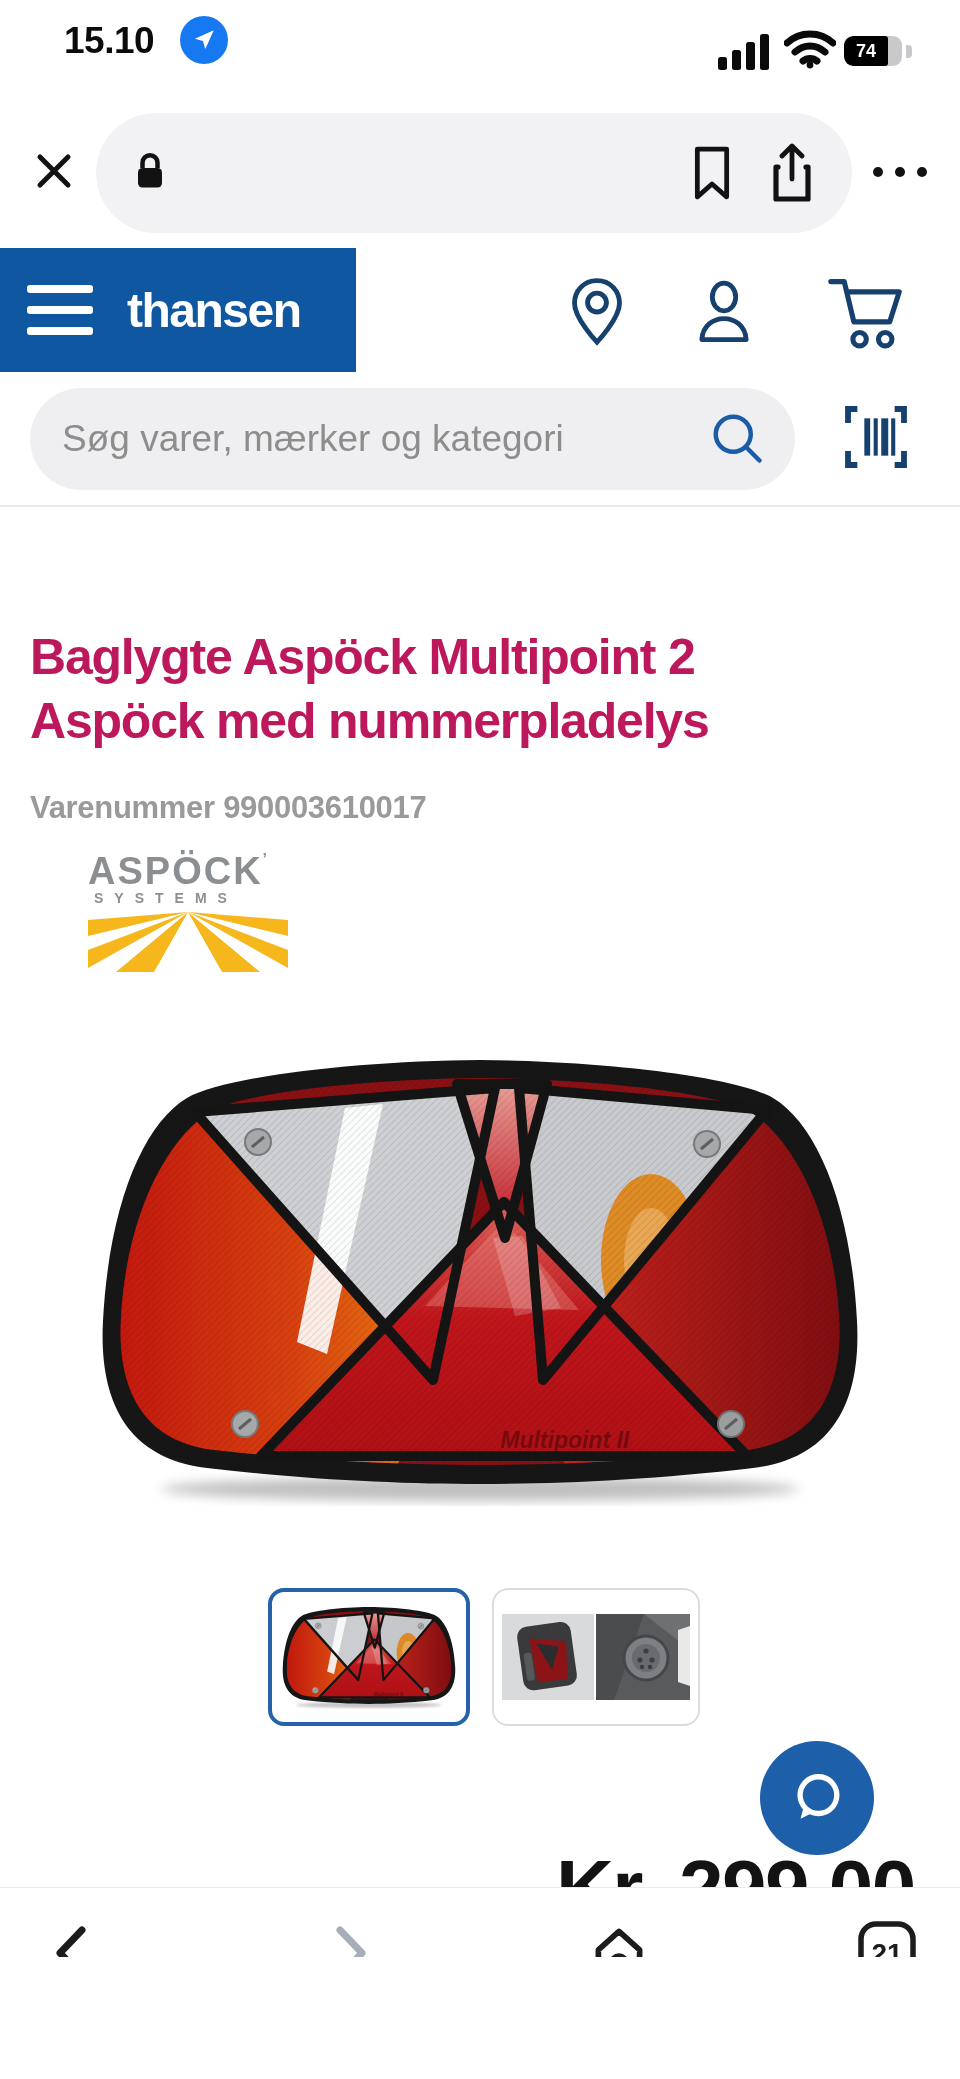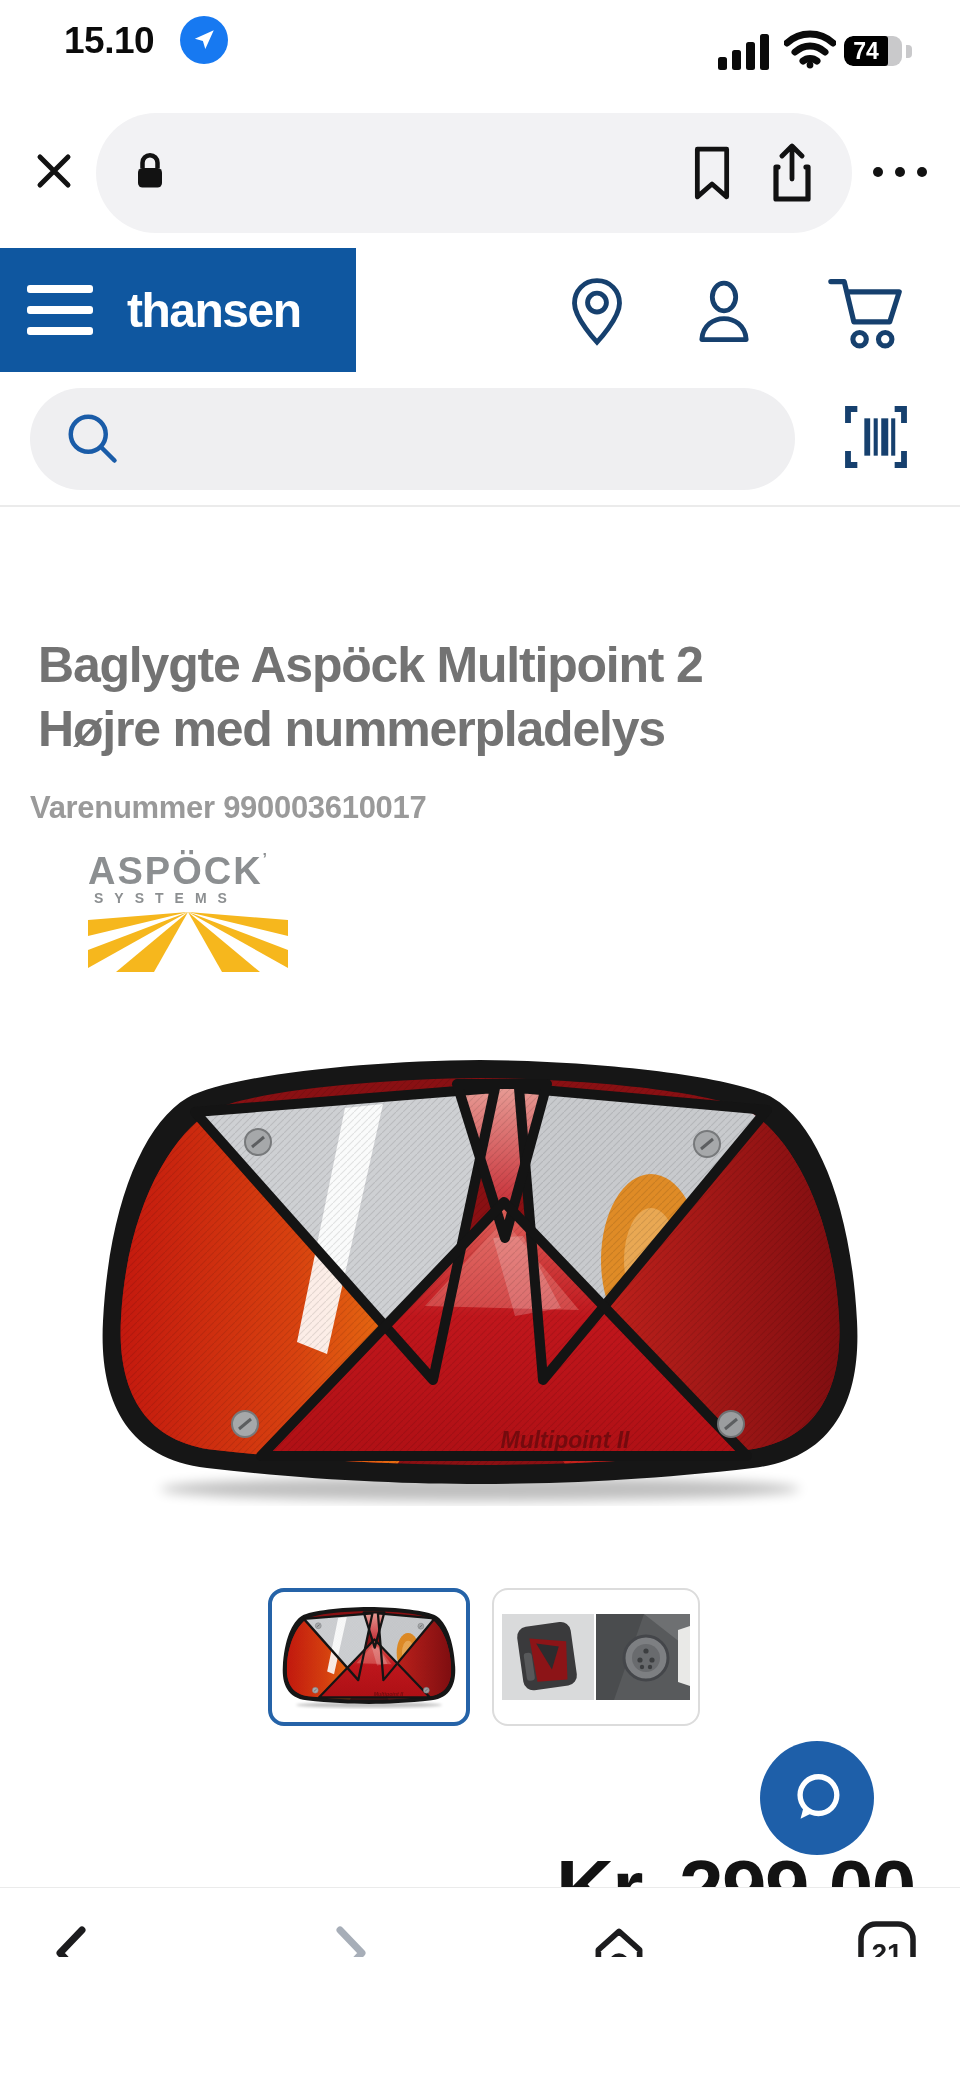--- a/index.html
+++ b/index.html
@@ -9,21 +9,21 @@
   .flexc{display:flex;align-items:center;justify-content:center;}
 
   
   .time{left:64px;top:20px;font-size:37px;font-weight:700;color:#0b0b0b;letter-spacing:-0.5px;}
   .loc-chip{left:180px;top:16px;width:48px;height:48px;border-radius:50%;background:#1779F1;}
   .sig{left:718px;top:32px;}
   .wifi{left:784px;top:30px;}
   .batt{left:844px;top:36px;width:58px;height:30px;border-radius:9px;background:#c9c9cb;overflow:hidden;}
   .batt-fill{position:absolute;left:0;top:0;bottom:0;width:76%;background:#000;border-radius:9px 3px 3px 9px;
              display:flex;align-items:center;justify-content:center;}
-  .batt-fill span{color:#fff;font-size:23px;font-weight:700;}
+  .batt-fill span{color:#fff;font-size:18px;font-weight:700;}
   .batt-nub{left:906px;top:45px;width:6px;height:13px;border-radius:0 4px 4px 0;background:#c9c9cb;}
 
   
   .close-btn{left:24px;top:142px;width:60px;height:60px;background:none;border:none;padding:0;cursor:pointer;}
   .url-pill{left:96px;top:113px;width:756px;height:120px;border-radius:60px;background:#f2f2f4;
             display:flex;align-items:center;padding:0 36px;box-sizing:border-box;cursor:pointer;}
   .url-text{font-size:40px;font-weight:700;color:#1c1c1e;letter-spacing:-0.8px;margin-left:22px;}
   .pill-btn{background:none;border:none;padding:0;cursor:pointer;height:60px;display:flex;align-items:center;}
   .bookmark-btn{margin-left:auto;}
   .share-btn{margin-left:34px;}
@@ -48,21 +48,21 @@
   .mag-btn{width:64px;height:64px;background:none;border:none;padding:0;cursor:pointer;flex:none;}
   .barcode-btn{left:838px;top:402px;width:76px;height:72px;background:none;border:none;padding:0;cursor:pointer;}
   .hairline{left:0;top:505px;width:960px;height:2px;background:#ebebeb;}
 
   
   .breadcrumb{left:30px;top:546px;width:916px;font-size:32px;font-weight:700;color:#141414;
               white-space:nowrap;overflow:hidden;letter-spacing:-0.3px;}
   .breadcrumb a{color:#141414;text-decoration:none;cursor:pointer;}
   .bc-sep{font-weight:400;color:#2d2d2d;margin:0 13px;font-size:30px;}
   .title{left:30px;top:632px;width:900px;font-size:50px;line-height:1.0;font-weight:800;
-         color:#737373;letter-spacing:-1.2px;margin:8px;}
+         color:#be185d;letter-spacing:-1.2px;margin:0;}
   .title span{display:block;margin-bottom:14px;}
   .sku{left:30px;top:790px;font-size:31px;font-weight:600;color:#9a9a9a;letter-spacing:-0.3px;}
 
   
   .brand{left:88px;top:852px;width:200px;}
   .brand-name{font-size:38px;font-weight:800;color:#8c8f91;letter-spacing:2px;line-height:1;}
   .brand-name sup{font-size:16px;vertical-align:top;}
   .brand-sub{font-size:14px;font-weight:700;color:#8c8f91;letter-spacing:11px;margin:0 0 4px 6px;}
 
   
@@ -255,20 +255,21 @@
   </button>
   <button class="abs hdr-btn cart-btn">
     <svg width="84" height="80" viewBox="0 0 26 25" fill="none" stroke="#16406E" stroke-width="1.6" stroke-linejoin="round">
       <path d="M2 3 H6.2 L9.2 15.6 H20.4 L23.4 6.2 H7" stroke-linecap="round"></path>
       <circle cx="11" cy="21" r="2.1"></circle>
         <circle cx="19" cy="21" r="2.1"></circle>
     </svg>
   </button>
 
   <div class="abs search-pill">
+    <input class="search-input" type="text" placeholder="Søg varer, mærker og kategori" style="">
     <button class="mag-btn">
       <svg width="60" height="60" viewBox="0 0 24 24" fill="none" stroke="#1a5ca8" stroke-width="1.8" stroke-linecap="round">
         <circle cx="10.5" cy="10.5" r="7"></circle>
           <line x1="15.6" y1="15.6" x2="21" y2="21"></line>
       </svg>
     </button>
   </div>
   <button class="abs barcode-btn">
     <svg width="76" height="70" viewBox="0 0 64 60" fill="none">
       <path d="M16 6 H8 V18 M16 54 H8 V42 M48 6 H56 V18 M48 54 H56 V42" stroke="#16406E" stroke-width="5"></path>
@@ -276,21 +277,21 @@
       <rect x="30" y="14" width="3.5" height="32" fill="#16406E"></rect>
       <rect x="36.5" y="14" width="6" height="32" fill="#16406E"></rect>
       <rect x="45" y="14" width="3.5" height="32" fill="#16406E"></rect>
     </svg>
   </button>
   <div class="abs hairline"></div>
 
 
   <h1 class="abs title">
     <span>Baglygte Aspöck Multipoint 2</span>
-    <span>Højre med nummerpladelys</span>
+    <span>Aspöck med nummerpladelys</span>
   </h1>
   <div class="abs sku">
     <span>Varenummer</span>
     <span>990003610017</span>
   </div>
 
   <div class="abs brand">
     <div class="brand-name"><span>ASPÖCK</span><sup>’</sup></div>
     <div class="brand-sub">SYSTEMS</div>
     <svg width="200" height="62" viewBox="0 0 200 62">

